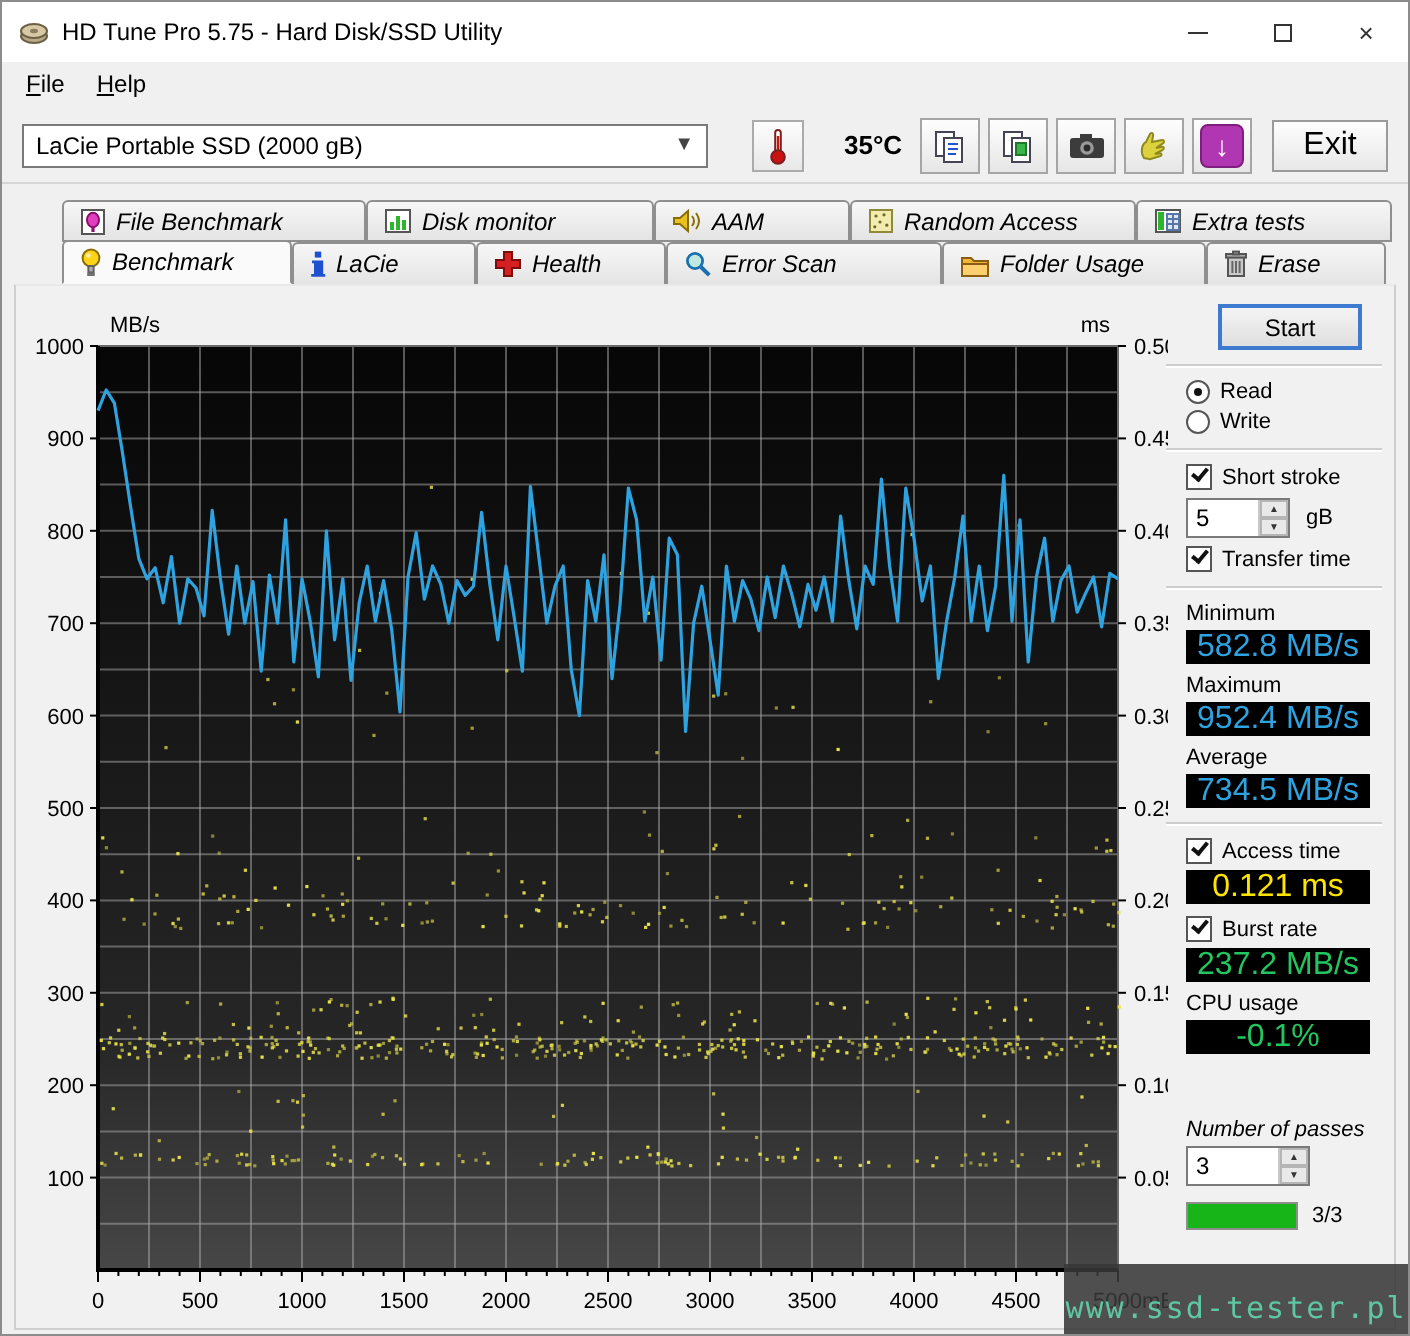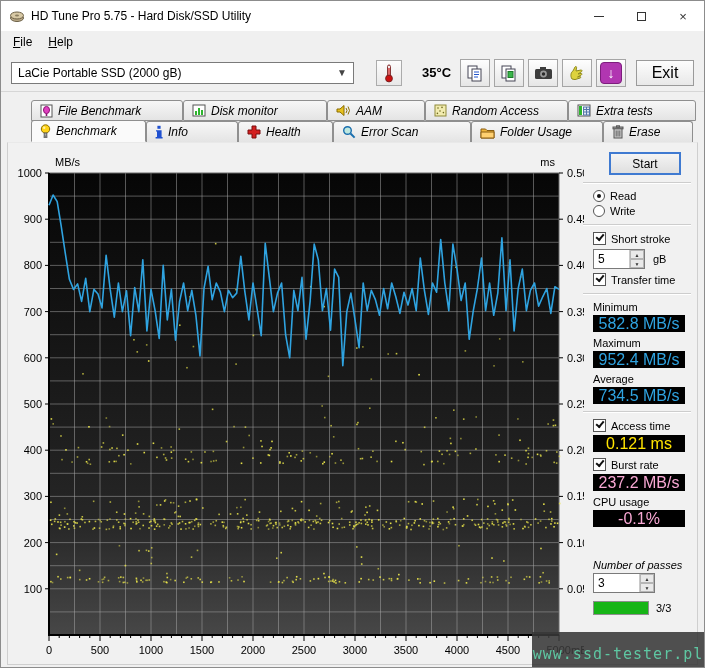--- a/index.html
+++ b/index.html
@@ -57,21 +57,21 @@
   .chk.on::after { content:""; position:absolute; left:2px; top:1px; width:6px; height:3px; border-left:2px solid #111; border-bottom:2px solid #111; transform:rotate(-50deg); }
   .spinrow { display:flex; align-items:center; margin:4px 0 4px 10px; gap:8px; }
   .spinbox { width:52px; height:20px; background:#fff; border:1px solid #7a7a7a; display:flex; }
   .spinval { flex:1; padding:2px 4px; font-size:12px; }
   .spinarrows { width:15px; display:flex; flex-direction:column; border-left:1px solid #c8c8c8; }
   .sparrow { flex:1; background:#e9e9e9; border:1px solid #b5b5b5; font-size:5px; display:flex; align-items:center; justify-content:center; color:#333; }
   .vlabel { margin:5px 0 2px 10px; }
   .vbox { margin-left:10px; width:92px; height:17px; background:#000; display:flex; align-items:center; justify-content:center; font-weight:normal; font-size:16px; }
   .vbox.blue { color:#2fa3e0; }
   .vbox.yellow { color:#ffe400; }
-  .vbox.white { color:#f9a8d4; }
+  .vbox.white { color:#22c55e; }
   .passes { margin-top:32px;font-style:italic; }
   .progrow { display:flex; align-items:center; gap:7px; margin:8px 0 0 10px; }
   .progress { width:56px; height:14px; border:1px solid #8e8e8e; background:#fff; }
   .progress .fill { height:100%; background:#17b517; }
 
   
   .watermark { position:absolute; right:0; bottom:0; width:172px; height:35px; background:rgba(56,56,56,0.88); display:flex; align-items:flex-end; justify-content:center; padding-bottom:4px; z-index:9; }
   .watermark span { font-family:"DejaVu Sans Mono", monospace; font-weight:normal; font-size:15px; color:#5ec7a2; letter-spacing:1px; }
 </style>
 </head>
@@ -229,21 +229,21 @@
         </span>
         <span>Benchmark</span>
       </div>
       <div class="tab" style="width:92px">
         <span class="ticon">
           <svg width="8" height="14" viewBox="0 0 8 14">
               <rect x="2.4" y="0.8" width="3.2" height="3" fill="#1f50d0"></rect>
               <path d="M1 5.2 L6.6 5.2 L6.6 12 L7.6 12 L7.6 13.4 L0.6 13.4 L0.6 12 L2 12 L2 6.6 L1 6.6 Z" fill="#1f50d0"></path>
             </svg>
         </span>
-        <span>Info</span>
+        <span>LaCie</span>
       </div>
       <div class="tab" style="width:95px">
         <span class="ticon">
           <svg width="14" height="14" viewBox="0 0 14 14">
               <path d="M5 1 L9 1 L9 5 L13 5 L13 9 L9 9 L9 13 L5 13 L5 9 L1 9 L1 5 L5 5 Z" fill="#d42020" stroke="#7a0e0e"></path>
             </svg>
         </span>
         <span>Health</span>
       </div>
       <div class="tab" style="width:138px">

